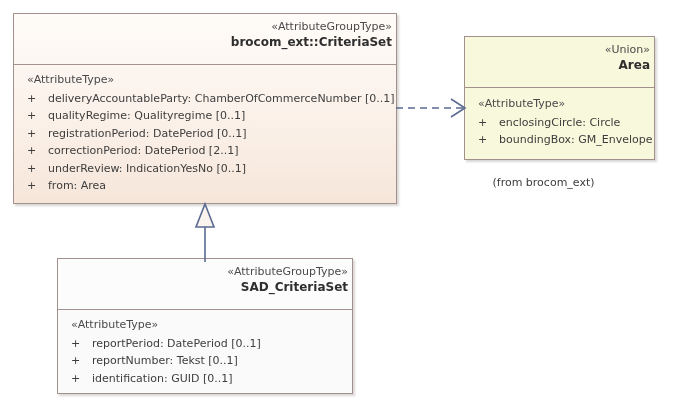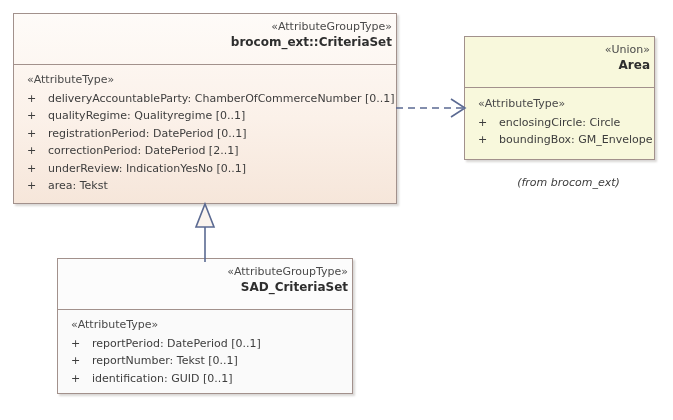--- a/index.html
+++ b/index.html
@@ -110,25 +110,24 @@
     width: 296px; height: 136px;
     background: #fafafa;
   }
   #class-sad .uml-header {
     background: #fcfcfc;
     height: 50px;
   }
 
   .from-label {
     position: absolute;
-    left: 473px;
+    left: 448px;
     top: 176px;
     width: 191px;
     text-align: center;
-    font-style: italic;
     font-size: 11px;
     color: #3d3d3d;
     white-space: nowrap;
   }
 
   
   .connector { position: absolute; }
   #conn-generalization { left: 180px; top: 200px; width: 50px; height: 62px; }
   #conn-dependency     { left: 393px; top: 94px;  width: 78px; height: 30px; }
 </style>
@@ -161,21 +160,21 @@
       <div class="attr-row">
         <span class="attr-vis">+</span>
         <span>correctionPeriod: DatePeriod [2..1]</span>
       </div>
       <div class="attr-row">
         <span class="attr-vis">+</span>
         <span>underReview: IndicationYesNo [0..1]</span>
       </div>
       <div class="attr-row">
         <span class="attr-vis">+</span>
-        <span>area: Tekst</span>
+        <span>from: Area</span>
       </div>
     </div>
   </div>
 
   <div class="uml-class" id="class-area">
     <div class="uml-header">
       <span class="uml-stereo">«Union»</span>
       <span class="uml-name">Area</span>
     </div>
     <div class="uml-divider"></div>

